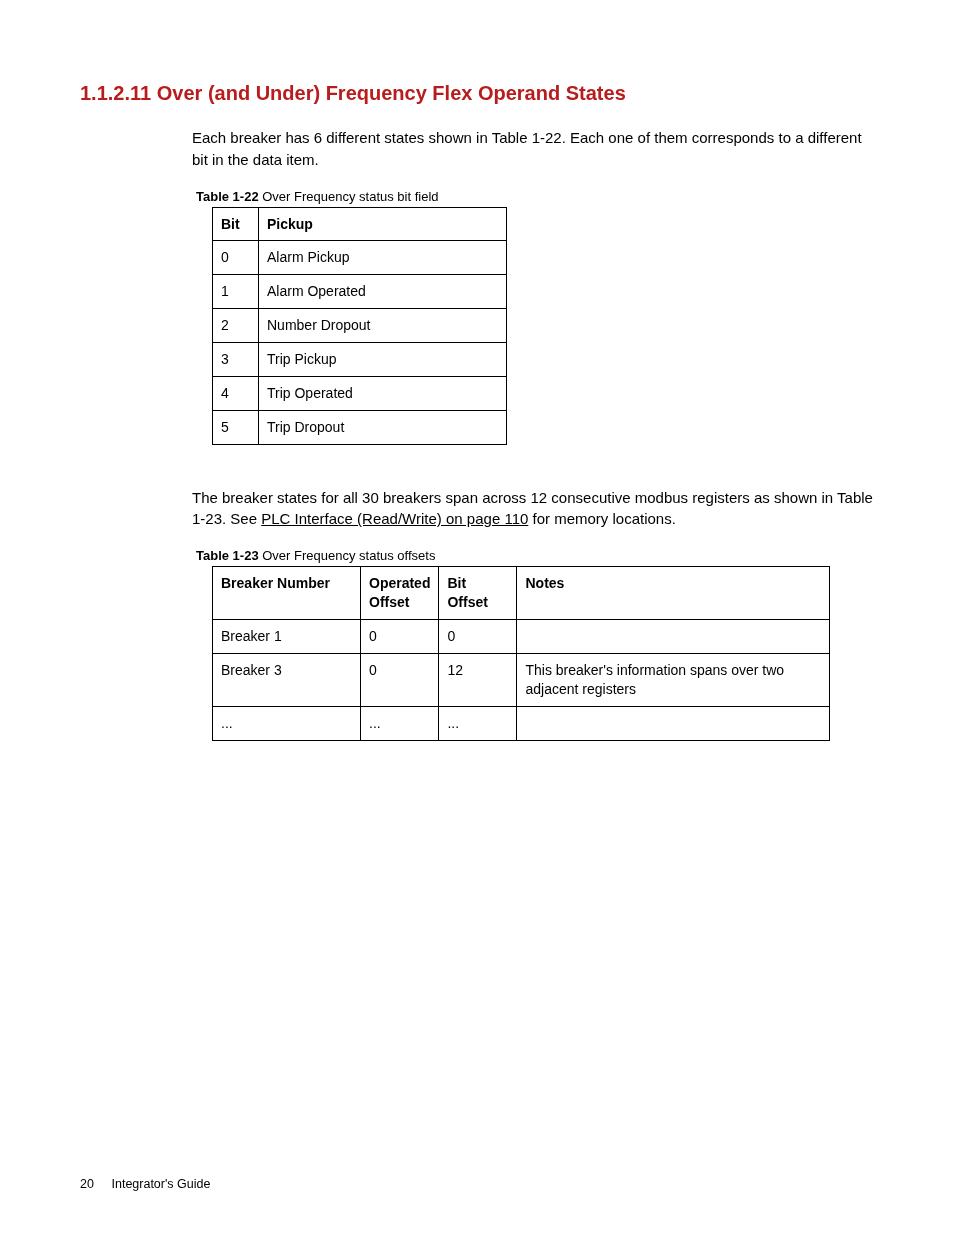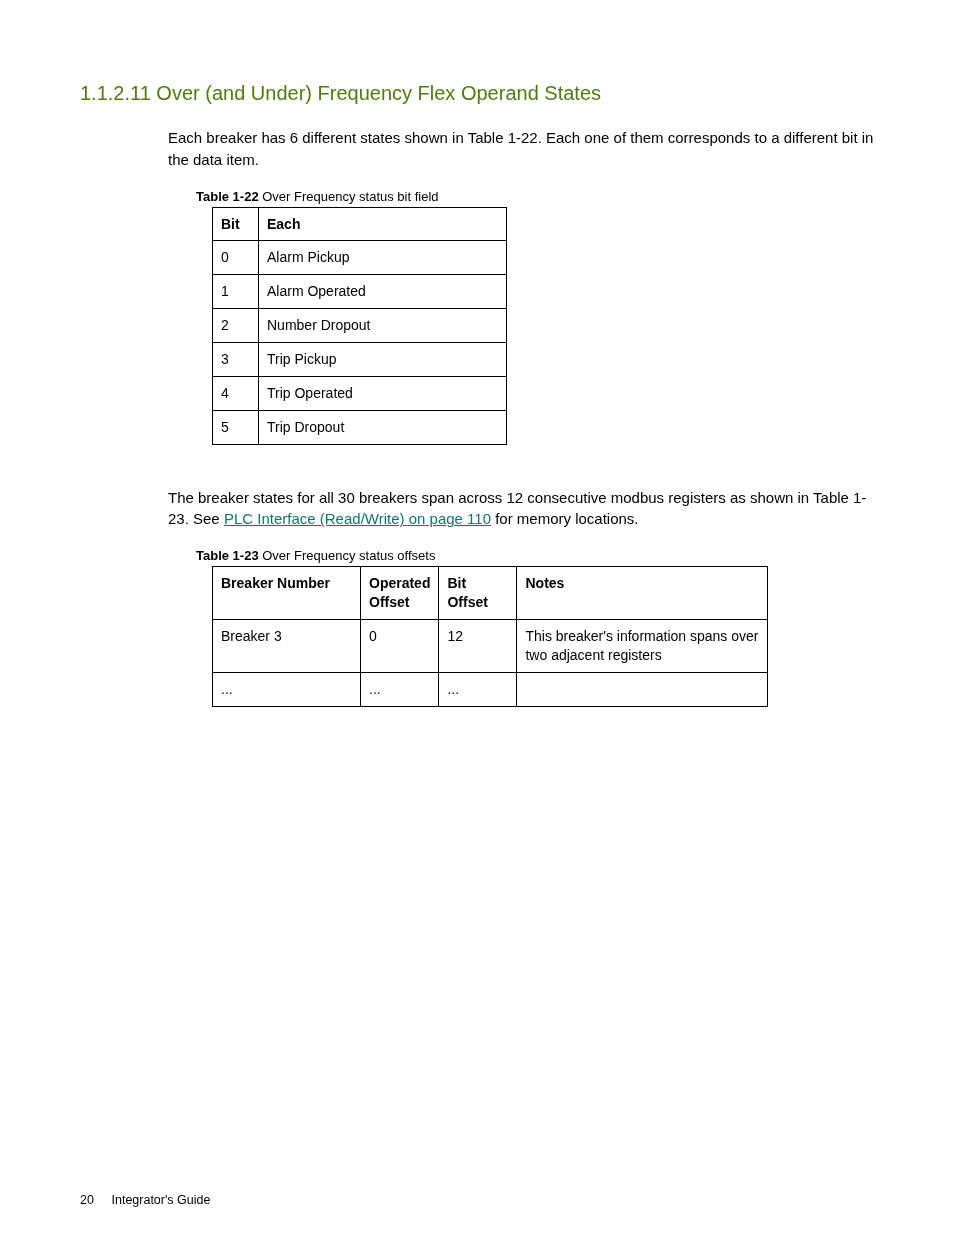--- a/index.html
+++ b/index.html
@@ -10,88 +10,88 @@
     font-family: -apple-system, BlinkMacSystemFont, "Segoe UI", Arial, sans-serif;
     color: #000;
     width: 954px;
     height: 1235px;
     position: relative;
   }
   .page {
     padding: 82px 80px 40px 80px;
   }
   .section-heading {
-    color: #4d7c0f;
+    color: #b91c1c;
     font-size: 20px;
-    font-weight: 400;
+    font-weight: 700;
     margin: 0 0 22px 0;
   }
   .body-text {
-    margin-left: 88px;
+    margin-left: 112px;
     font-size: 15px;
     line-height: 1.45;
     color: #000;
     margin-bottom: 18px;
   }
   .table-caption {
     margin-left: 116px;
     font-size: 13px;
     margin-bottom: 3px;
   }
   .table-caption .caption-label { font-weight: 700; }
   table {
     margin-left: 132px;
     border-collapse: collapse;
     font-size: 14px;
   }
   .tbl22 { width: 295px; margin-bottom: 42px; padding-left: 36px; }
-  .tbl23 { width: 556px; margin-bottom: 28px; }
+  .tbl23 { width: 618px; margin-bottom: 28px; }
   th, td {
     border: 1px solid #000;
     text-align: left;
     vertical-align: top;
     padding: 7px 8px 7px 8px;
     font-size: 14px;
     line-height: 1.35;
   }
   th { font-weight: 700; }
   .tbl22 th:first-child, .tbl22 td:first-child { width: 46px; }
   .tbl23 th:nth-child(1), .tbl23 td:nth-child(1) { width: 148px; }
   .tbl23 th:nth-child(2), .tbl23 td:nth-child(2) { width: 74px; }
   .tbl23 th:nth-child(3), .tbl23 td:nth-child(3) { width: 78px; }
   .link {
-    color: #0f766e;
+    color: #000000;
     text-decoration: underline;
     cursor: pointer;
   }
   .footer {
     position: absolute;
     left: 80px;
-    bottom: 28px;
+    bottom: 44px;
     font-size: 12.5px;
     color: #000;
   }
   .footer .pg { display:inline-block; width: 28px; }
 </style>
 </head>
 <body>
 
 <div class="page">
   <h2 class="section-heading">1.1.2.11 Over (and Under) Frequency Flex Operand States</h2>
 
   <p class="body-text">Each breaker has 6 different states shown in Table 1-22. Each one of them corresponds to a different bit in the data item.</p>
 
   <div class="table-caption">
     <span class="caption-label">Table 1-22</span><span>  Over Frequency status bit field</span>
   </div>
   <table class="tbl22">
     <thead>
       <tr>
         <th>Bit</th>
-        <th>Each</th>
+        <th>Pickup</th>
       </tr>
     </thead>
     <tbody>
       <tr>
           <td>0</td>
           <td>Alarm Pickup</td>
         </tr>
       <tr>
           <td>1</td>
           <td>Alarm Operated</td>
@@ -126,20 +126,26 @@
     <thead>
       <tr>
         <th>Breaker Number</th>
         <th>Operated Offset</th>
         <th>Bit Offset</th>
         <th>Notes</th>
       </tr>
     </thead>
     <tbody>
       <tr>
+          <td>Breaker 1</td>
+          <td>0</td>
+          <td>0</td>
+          <td></td>
+        </tr>
+      <tr>
           <td>Breaker 3</td>
           <td>0</td>
           <td>12</td>
           <td>This breaker's information spans over two adjacent registers</td>
         </tr>
       <tr>
           <td>...</td>
           <td>...</td>
           <td>...</td>
           <td></td>

